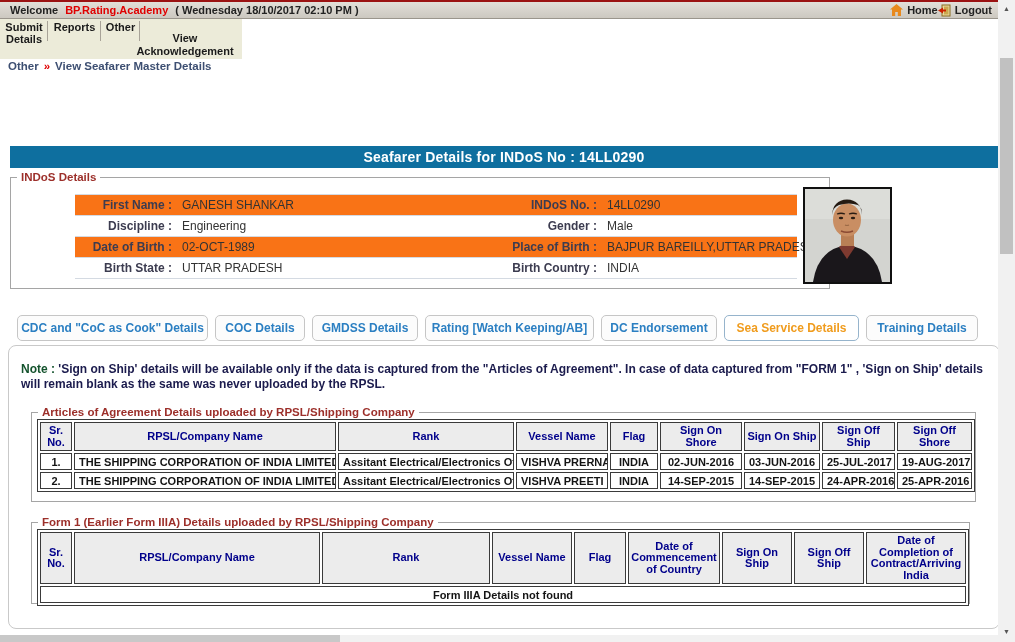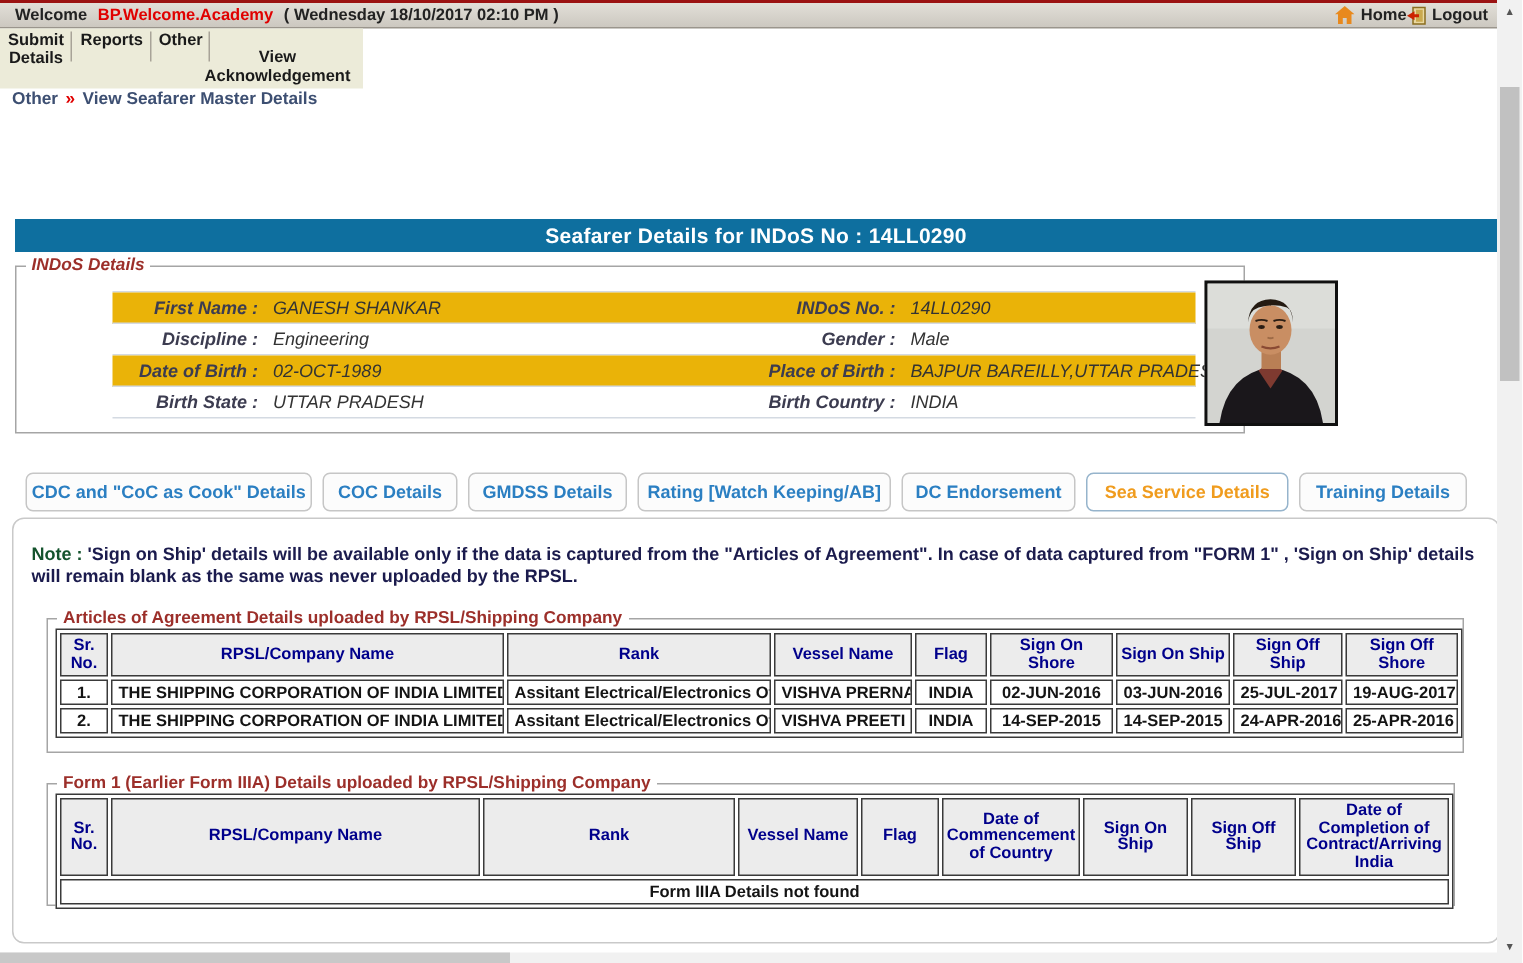--- a/index.html
+++ b/index.html
@@ -42,28 +42,28 @@
   .bc-sep { color: #e00000; margin: 0 5px; }
   
   .title-bar {
     position: absolute; left: 10px; top: 146px; width: 988px; height: 22px;
     background: #0e6f9f; color: #fff; font-size: 14px; font-weight: bold;
     text-align: center; line-height: 22px; letter-spacing: .2px;
   }
   
   fieldset { border: 1px solid #a5a5a5; }
   legend { font-size: 11.5px; font-weight: bold; color: #9c2f2a; padding: 0 4px; margin-left: 6px; }
-  .indos-fieldset { position: absolute; left: 10px; top: 171px; width: 820px; height: 118px; background: #fff; font-style: italic; }
+  .indos-fieldset { position: absolute; left: 10px; top: 171px; width: 820px; height: 118px; background: #fff; }
   .indos-grid { position: absolute; left: 64px; top: 11px; width: 722px; border-top: 1px solid #d4dae2; }
   .indos-row {
     display: grid; grid-template-columns: 105px 300px 125px 192px;
     height: 21px; align-items: center; border-bottom: 1px solid #d4dae2;
     font-size: 12px;
   }
-  .indos-row.alt { background: #eab308; }
+  .indos-row.alt { background: #f97316; }
   .f-label { text-align: right; font-weight: bold; color: #3c3c50; padding-right: 8px; white-space: nowrap; }
   .f-value { text-align: left; color: #333; padding-left: 2px; white-space: nowrap; }
   .photo {
     position: absolute; left: 803px; top: 187px; width: 89px; height: 97px;
     border: 2px solid #101010; background: #d3d4d0; overflow: hidden;
   }
   
   .tabs { position: absolute; left: 17px; top: 315px; display: flex; gap: 7px; }
   .tab {
     height: 26px; border: 1px solid #c6c6c6; border-radius: 5px; background: #fcfcfc;
@@ -105,21 +105,21 @@
   .hthumb { position: absolute; left: 0; top: 0; width: 340px; height: 7px; background: #c8c8c8; }
 </style>
 </head>
 <body>
 
 <div class="screen">
 
   <div class="topbar">
     <div class="topbar-left">
       <span>Welcome</span>
-      <span class="username">BP.Welcome.Academy</span>
+      <span class="username">BP.Rating.Academy</span>
       <span>( Wednesday 18/10/2017 02:10 PM )</span>
     </div>
     <div class="topbar-right">
       <span class="nav-link">
         <svg width="13" height="12" viewBox="0 0 13 12">
             <path d="M6.5 0 L13 5.5 H11 V12 H7.8 V8 H5.2 V12 H2 V5.5 H0 Z" fill="#e8891d"></path>
           </svg>
         <span>Home</span>
       </span>
       <span class="nav-link">

